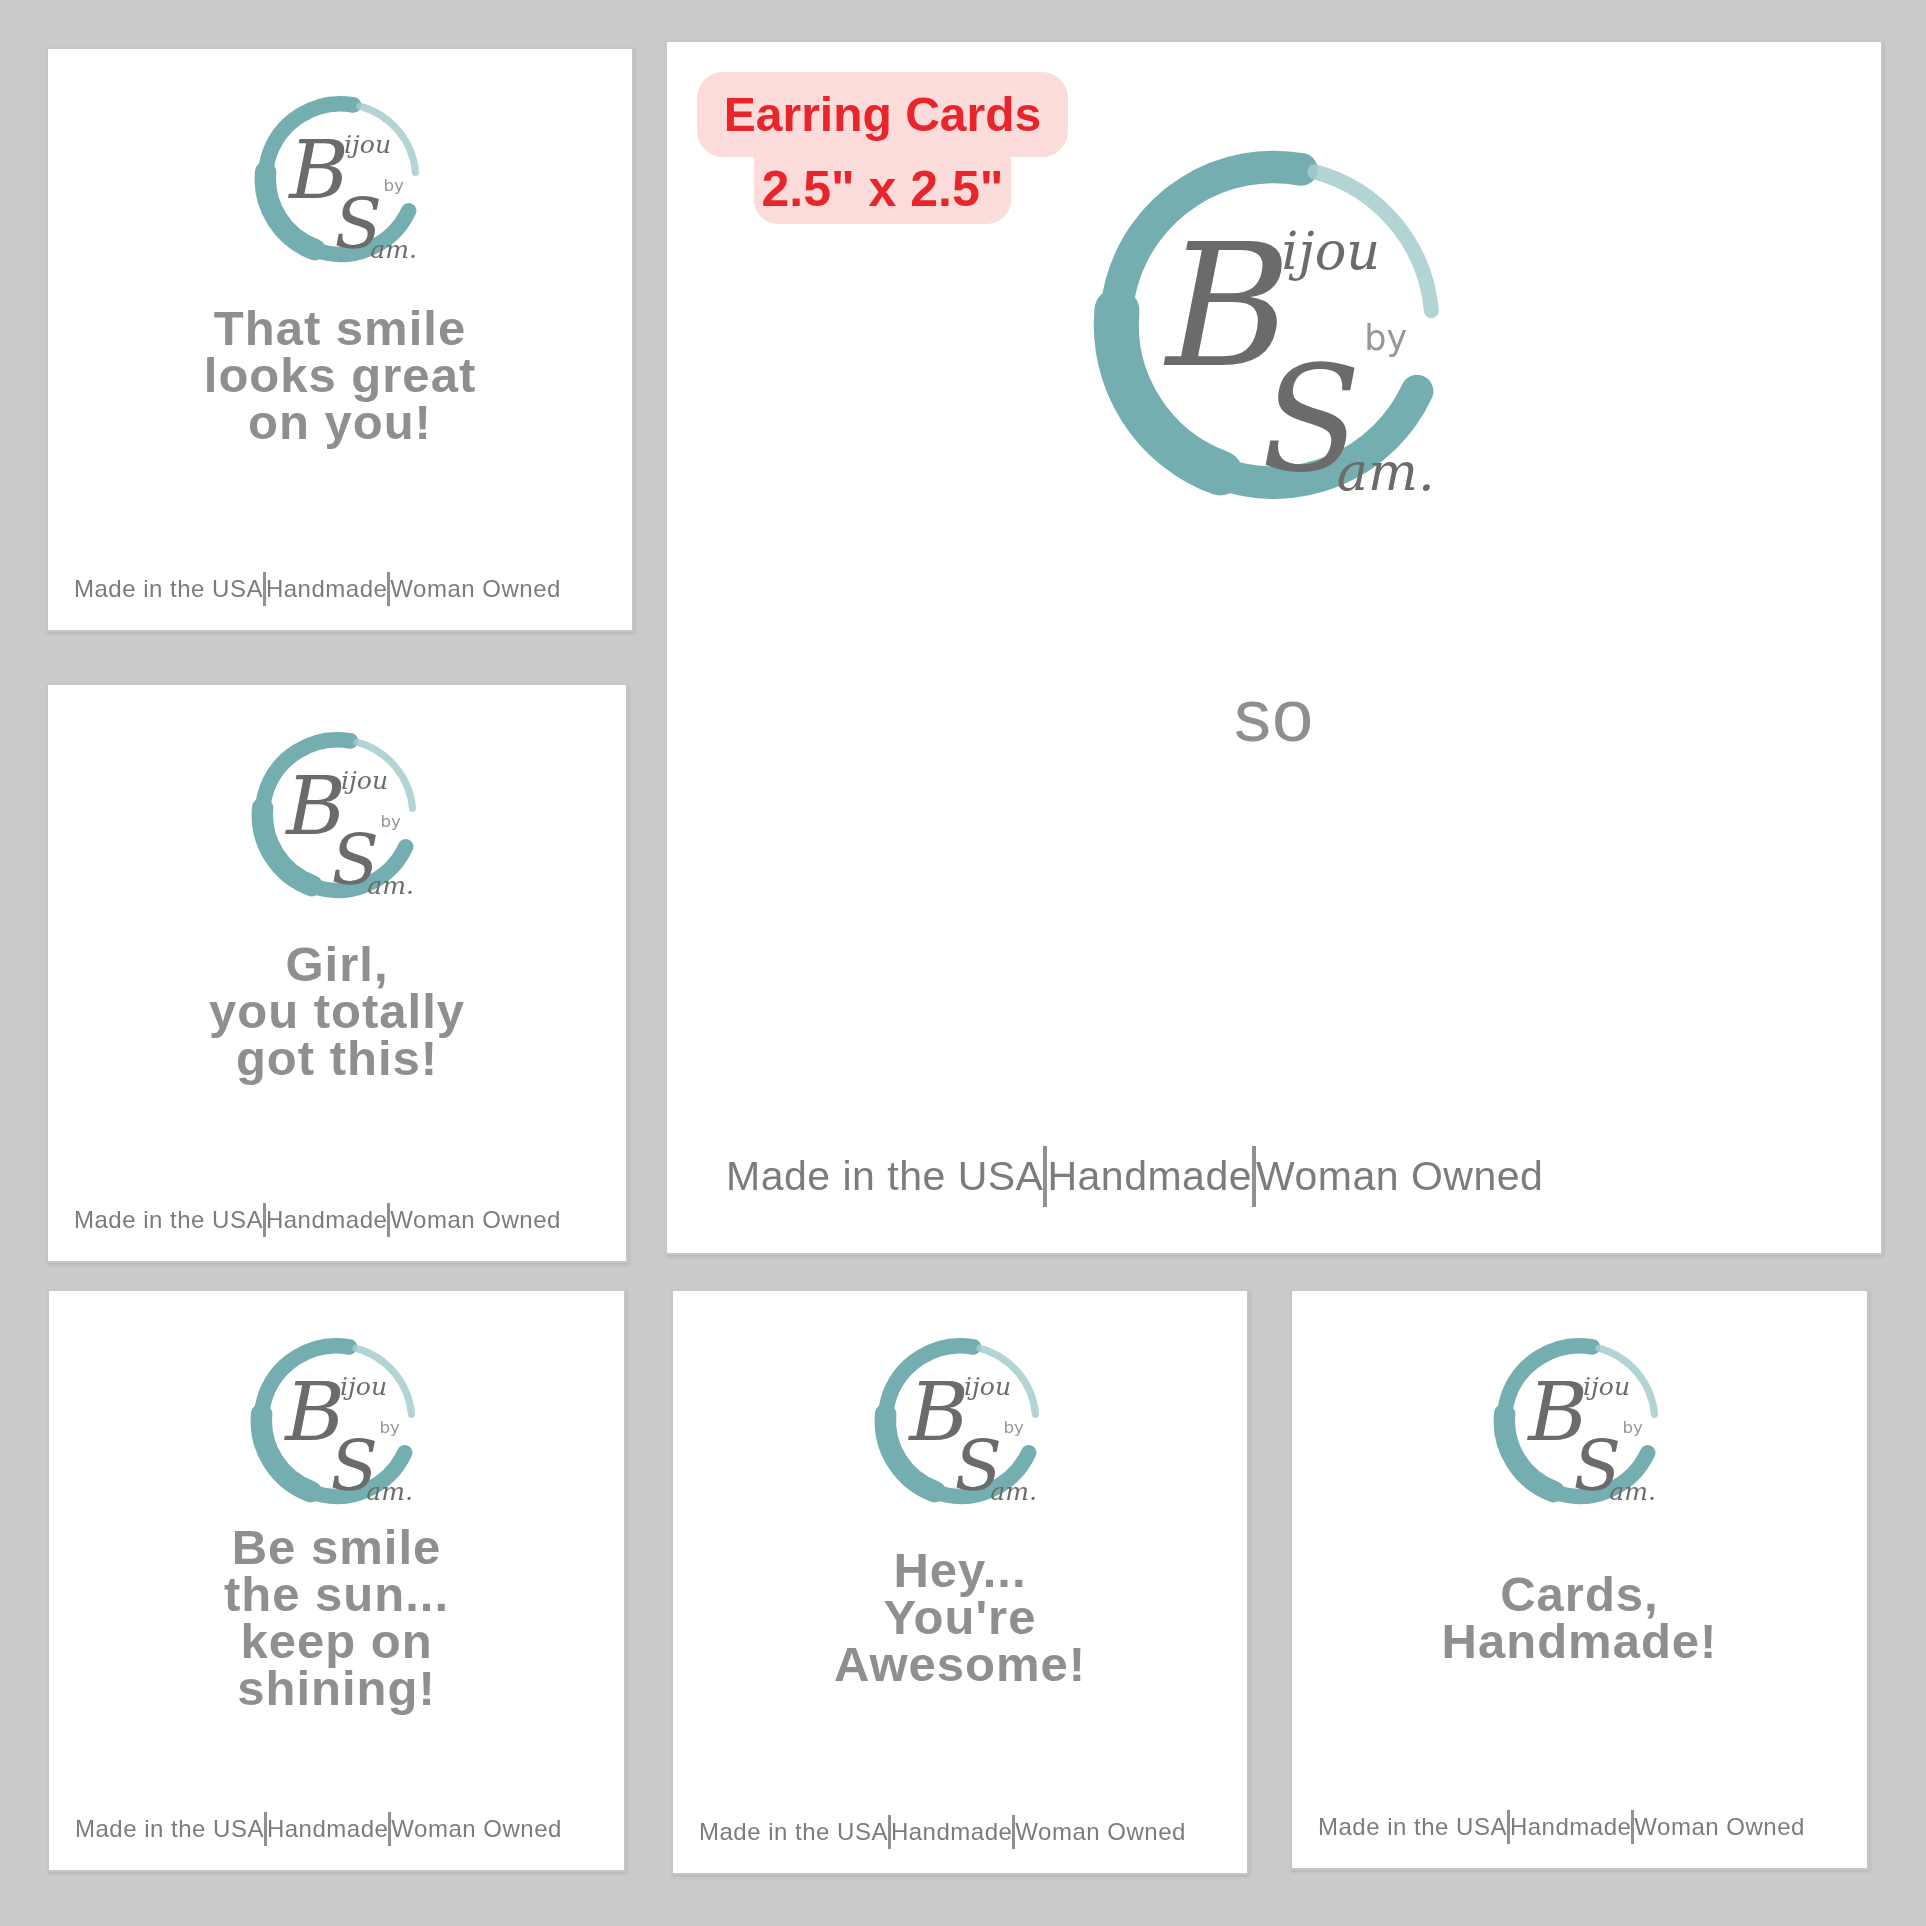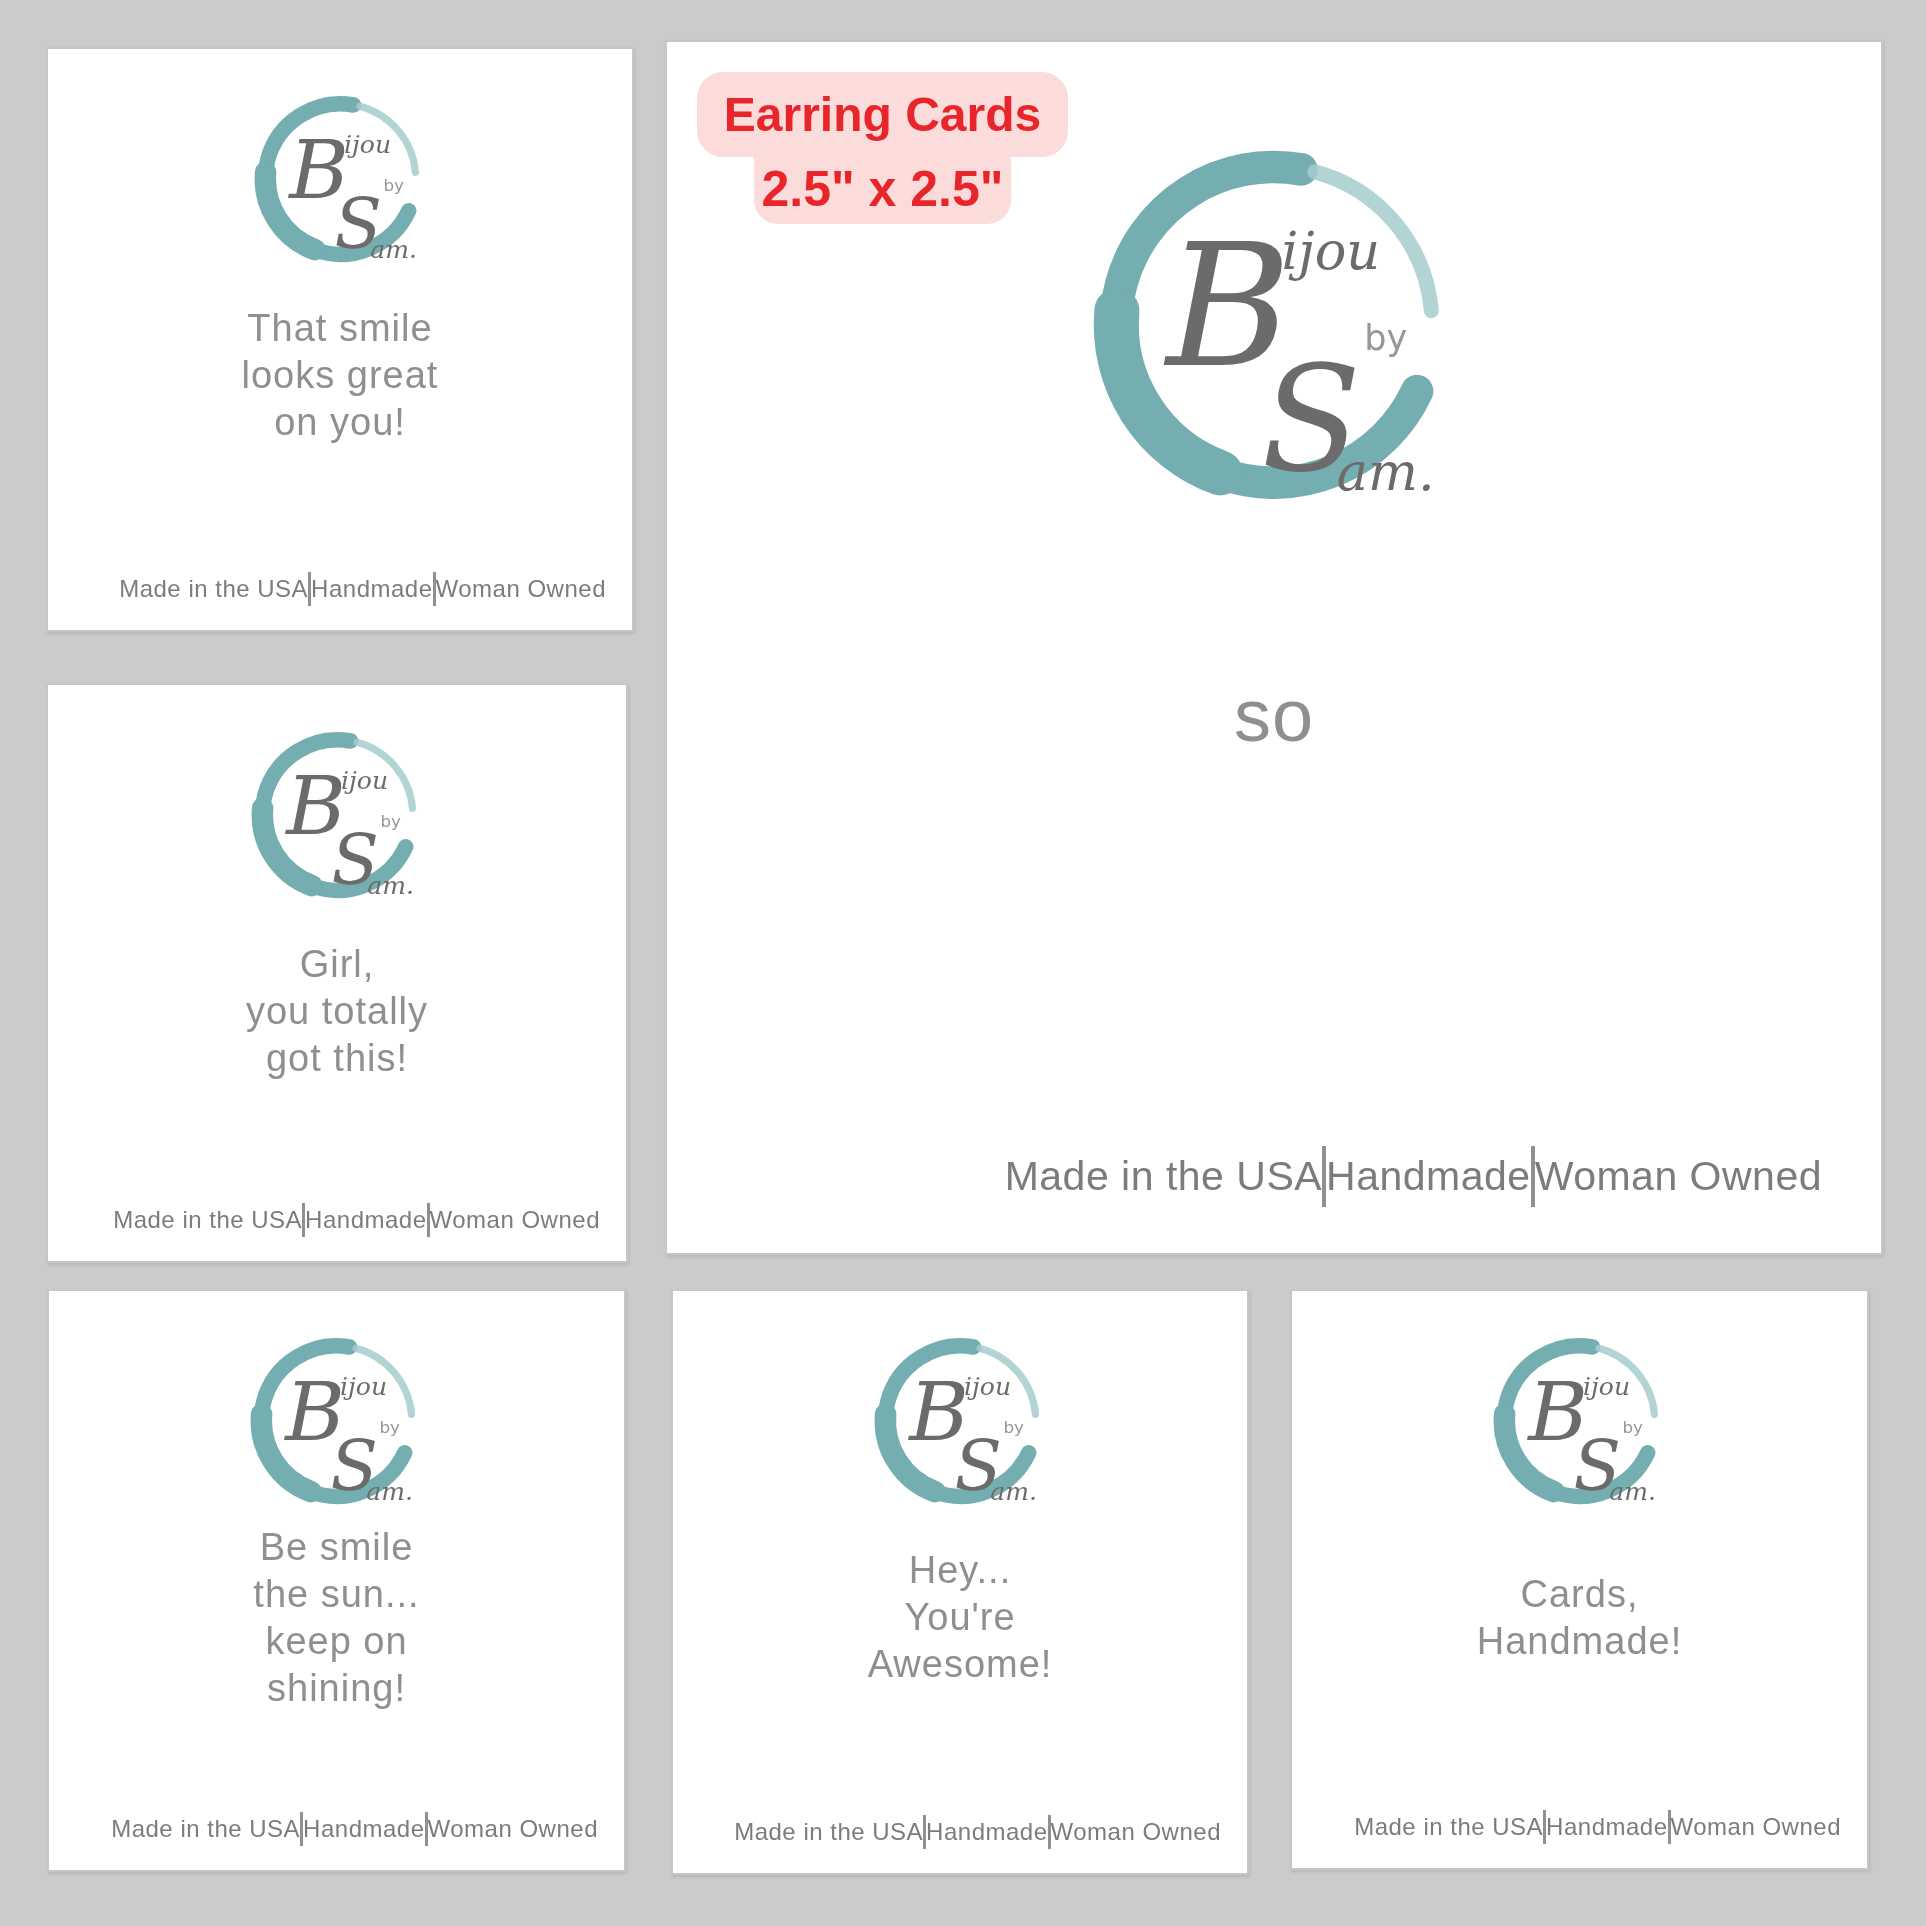--- a/index.html
+++ b/index.html
@@ -21,25 +21,25 @@
   .logo{display:block;margin:32px auto 0;}
   .small .logo{width:203px;height:203px;}
   .big .logo{width:426px;height:426px;margin-top:77px;}
   .message{
     position:absolute;left:0;right:0;
     display:flex;flex-direction:column;align-items:center;justify-content:center;
     color:#8f8f8f;
     letter-spacing:1px;
     text-align:center;
   }
-  .small .message{top:193px;height:267px;font-size:38px;line-height:47px;}
+  .small .message{top:193px;height:267px;font-size:49px;line-height:47px;font-weight:bold;}
   .big .message{top:465px;height:416px;font-size:74px;line-height:101px;}
   .cfooter{
     position:absolute;left:0;right:0;
-    display:flex;align-items:center;justify-content:flex-end;
+    display:flex;align-items:center;justify-content:flex-start;
     color:#7c7c7c;
     letter-spacing:0.5px;
     white-space:nowrap;
     margin-top:40px;
   }
   .small .cfooter{bottom:24px;padding:0 26px;font-size:24px;}
   .big .cfooter{bottom:46px;padding:0 59px;font-size:41px;}
   .sep{background:#909090;flex:0 0 auto;}
   .small .sep{width:3px;height:34px;}
   .big .sep{width:4px;height:61px;}

